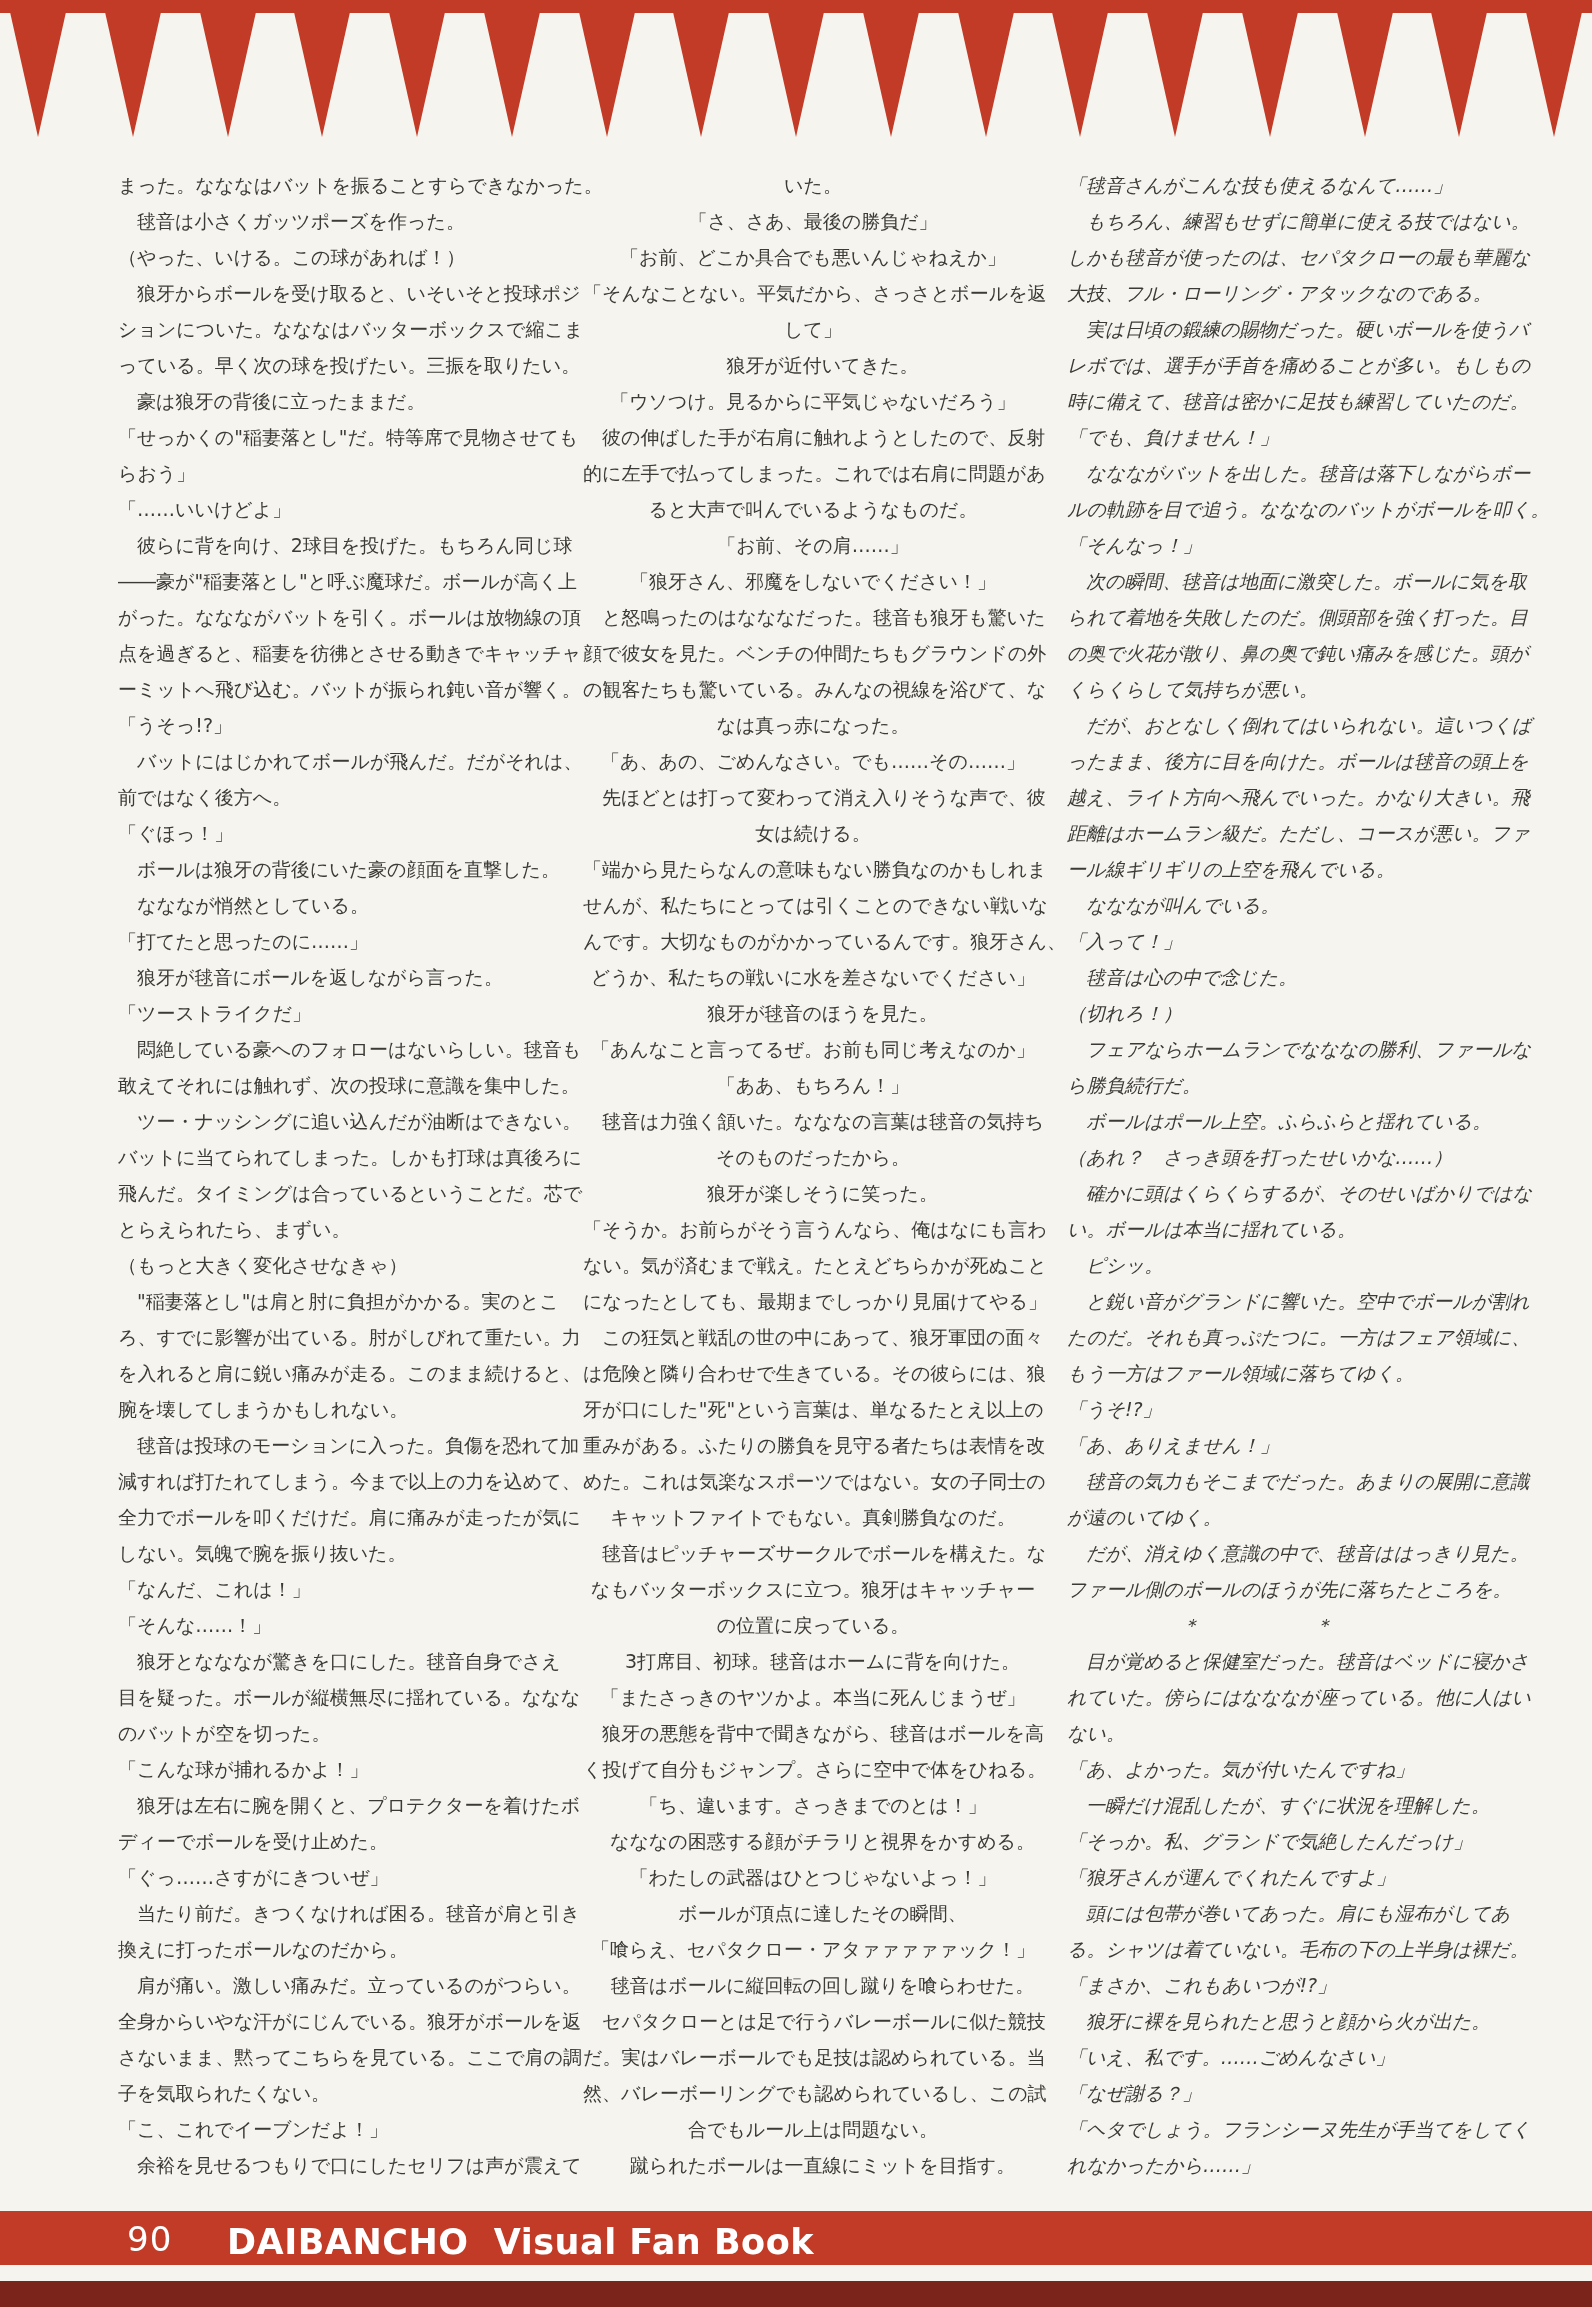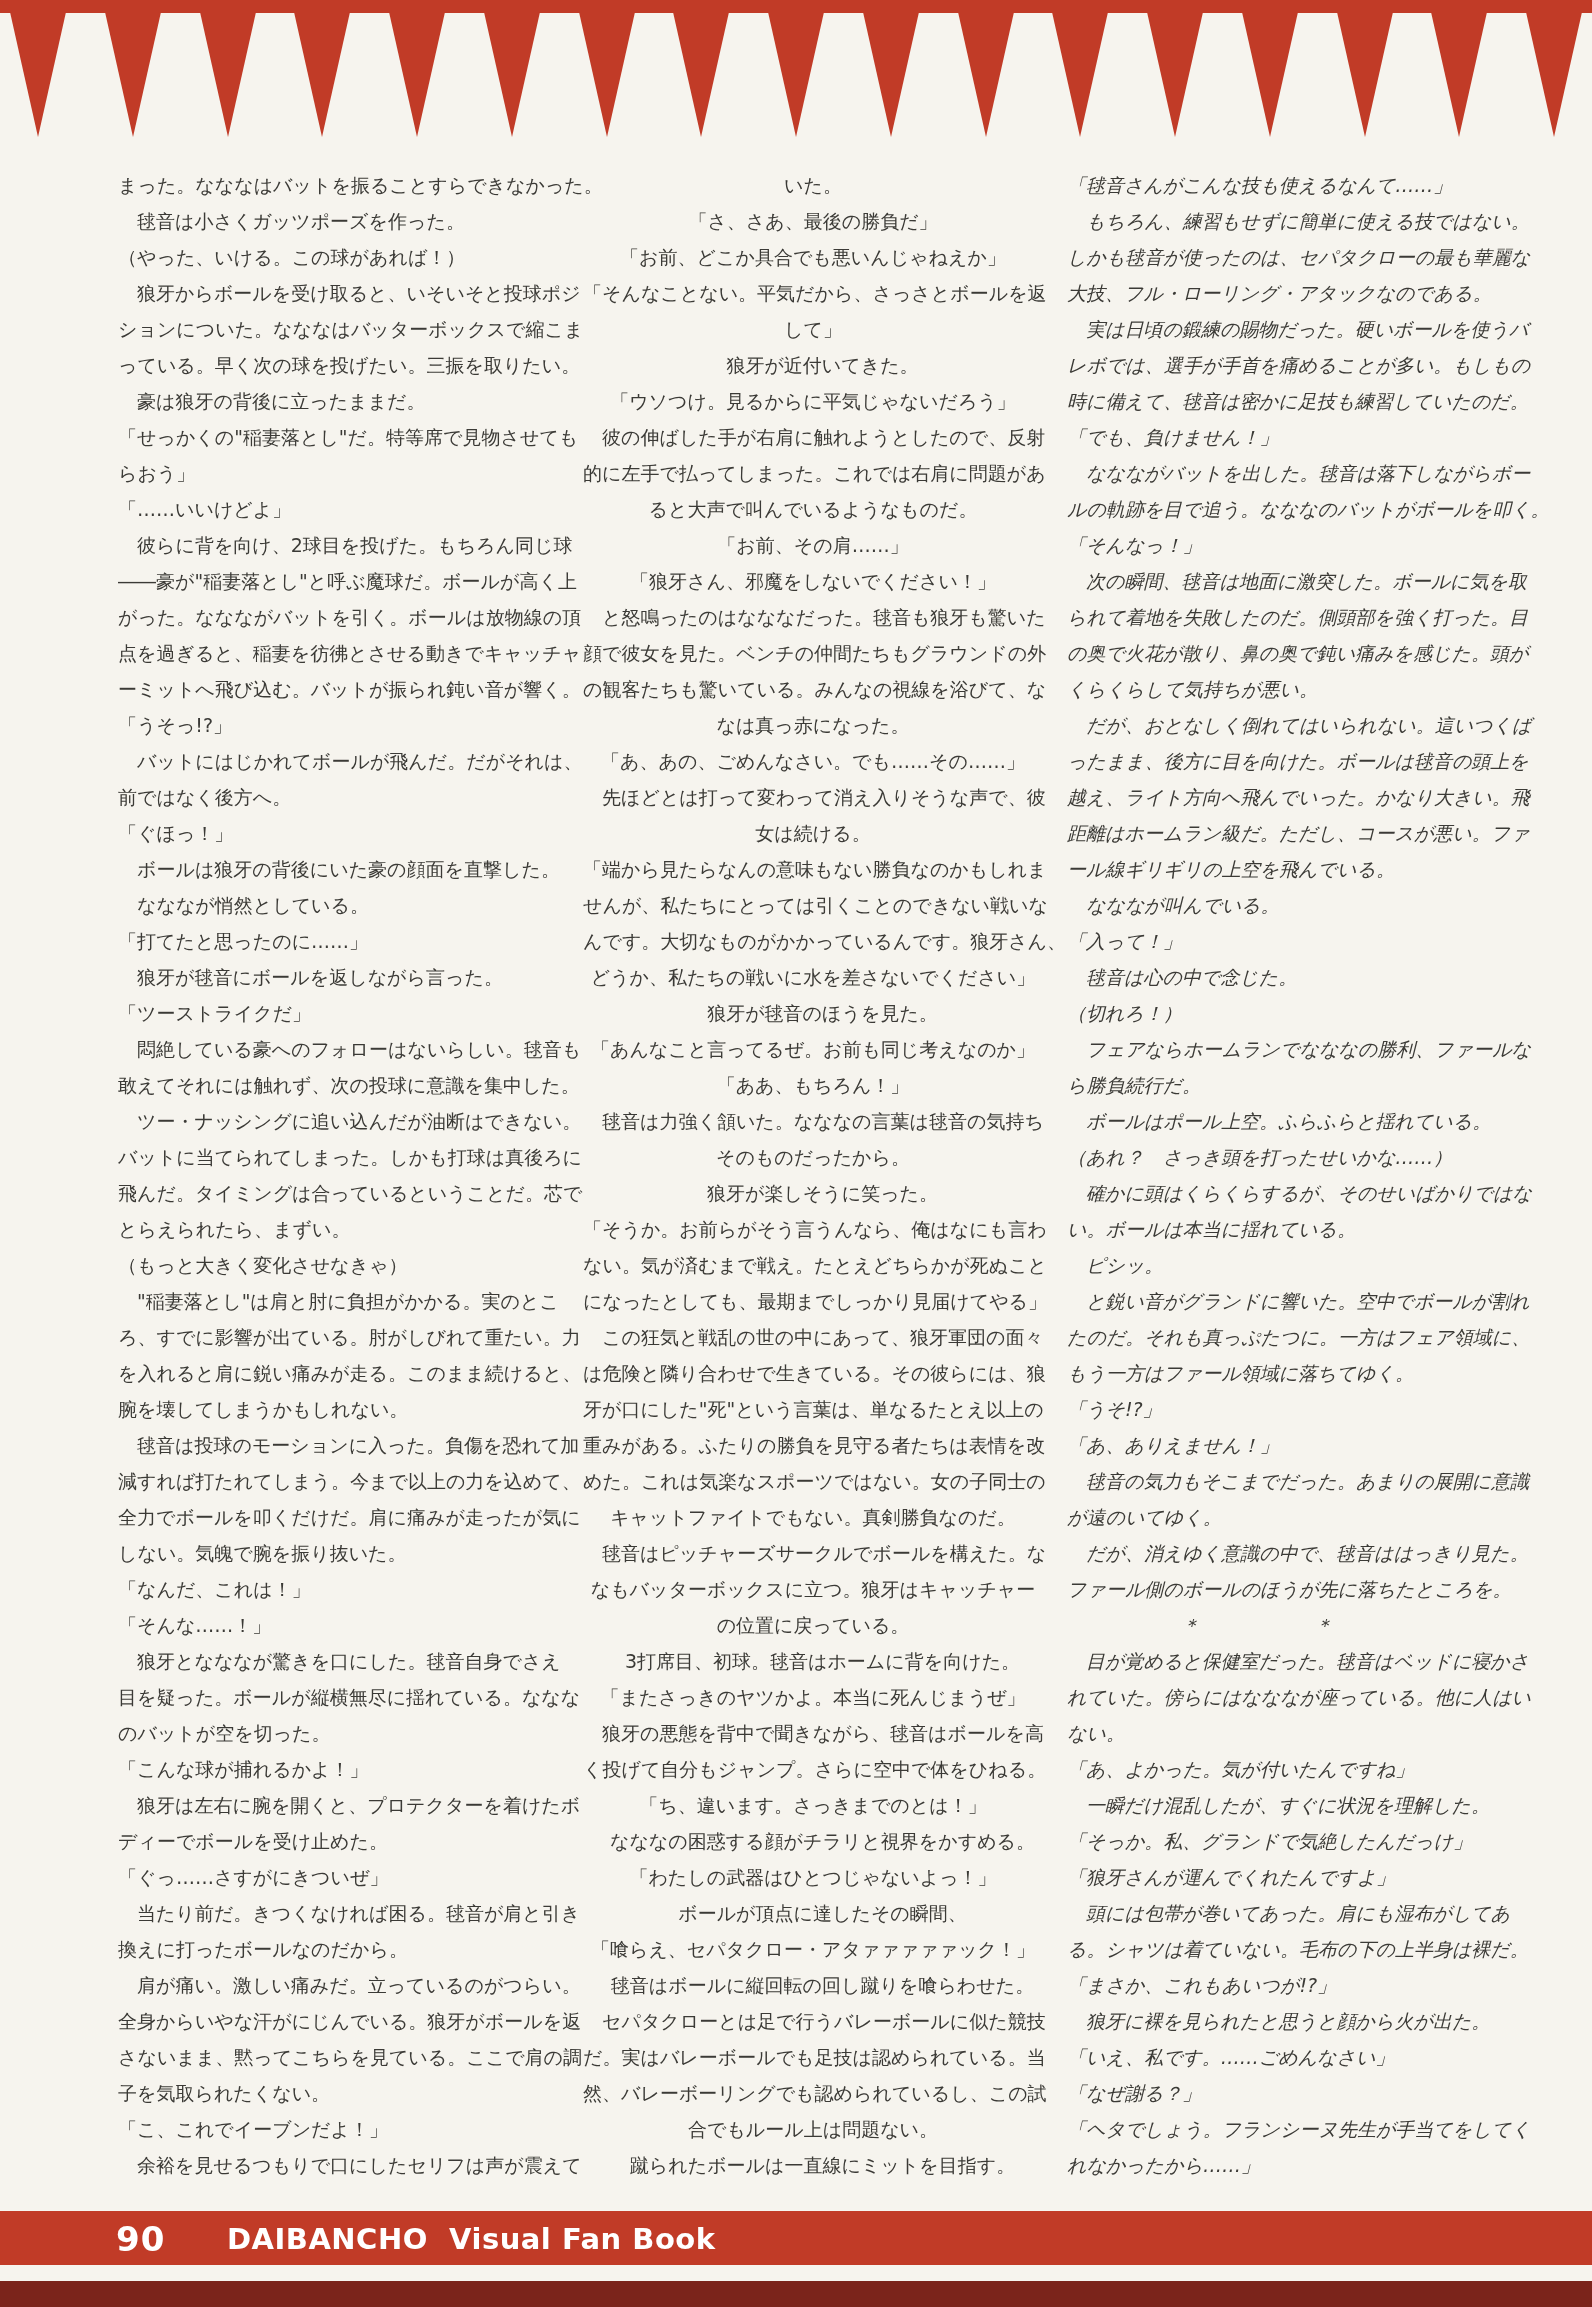--- a/index.html
+++ b/index.html
@@ -15,26 +15,26 @@
     position:absolute;top:167px;width:460px;
     font-size:19px;line-height:36px;color:#3b3a36;
     white-space:pre;letter-spacing:0;
   }
   #col1{left:118px;}
   #col2{left:583px;text-align:center;}
   #col3{left:1067px;font-style:italic;}
   .line{height:36px;}
   .footer-bar{position:absolute;top:2211px;left:0;width:1592px;height:54px;background:var(--banner-red,#c13b27);}
   .page-number{
-    position:absolute;left:116px;top:8px;
-    color:#fff;font-size:34px;font-weight:bold;letter-spacing:1px;
+    position:absolute;left:127px;top:8px;
+    color:#fff;font-size:34px;font-weight:normal;letter-spacing:1px;
   }
   .book-title{
     position:absolute;left:227px;top:11px;
-    color:#fff;font-size:29px;font-weight:bold;letter-spacing:0.5px;white-space:pre;
+    color:#fff;font-size:35px;font-weight:bold;letter-spacing:0.5px;white-space:pre;
   }
   .bottom-strip{position:absolute;top:2281px;left:0;width:1592px;height:27px;background:var(--edge-maroon,#7b241b);}
 </style>
 </head>
 <body>
 
 <div class="top-strip"></div>
 <div class="pennants">
     <span class="pennant"></span>
     <span class="pennant"></span>

